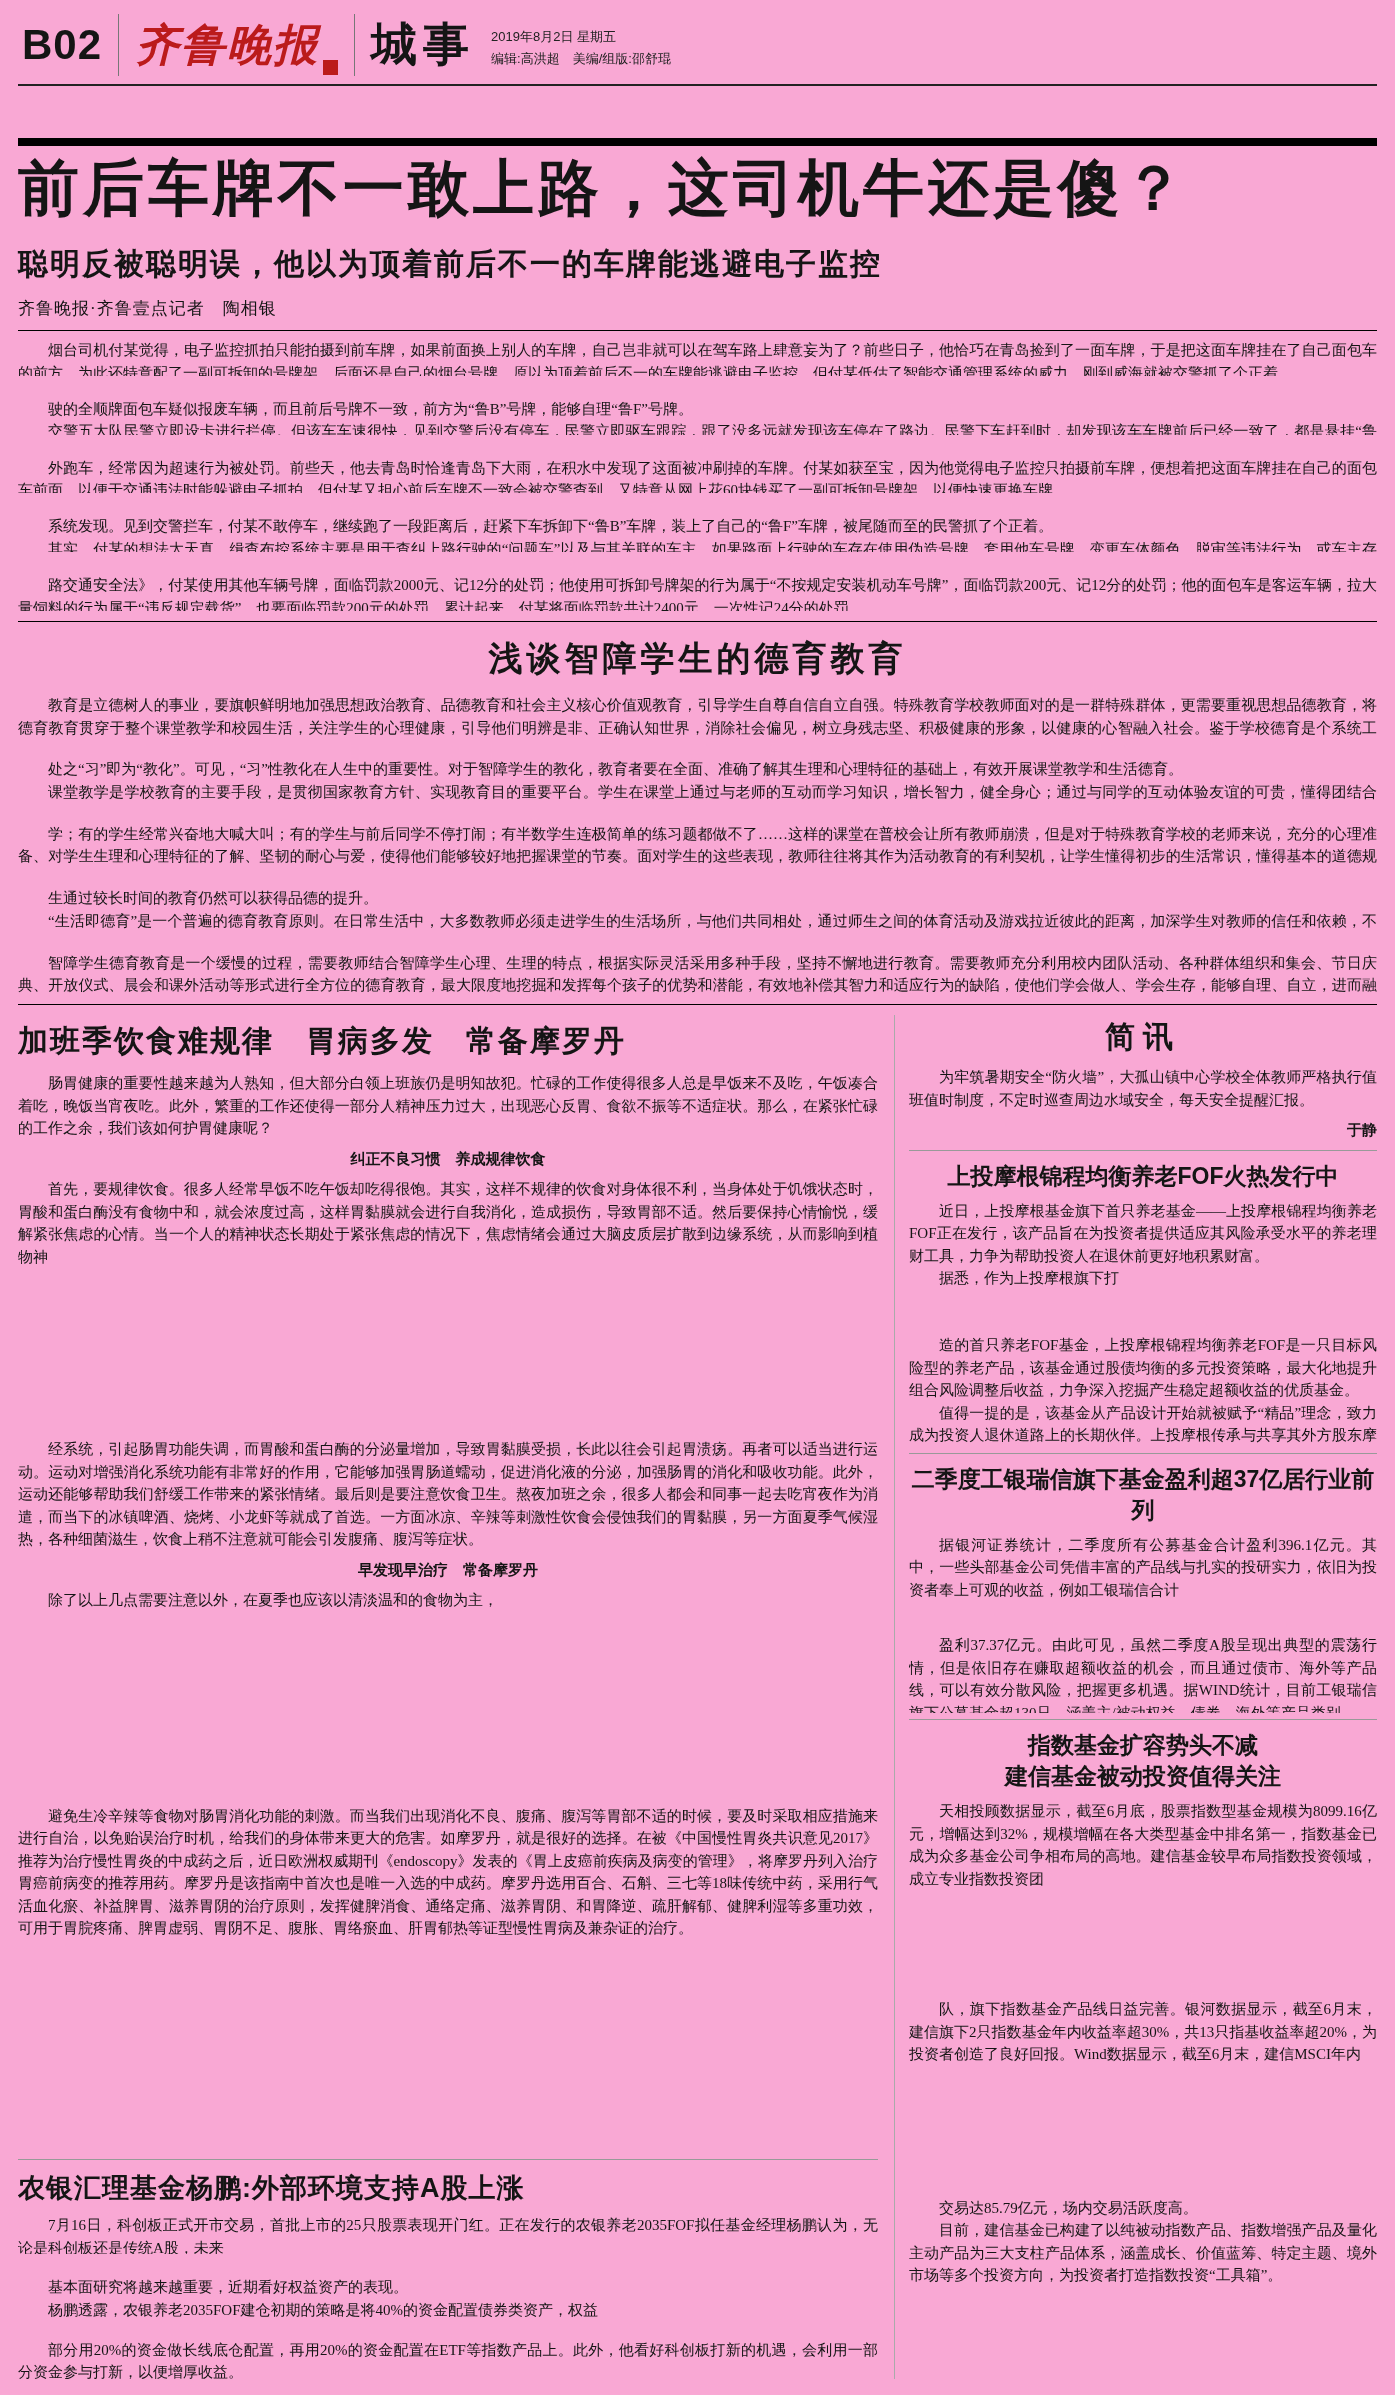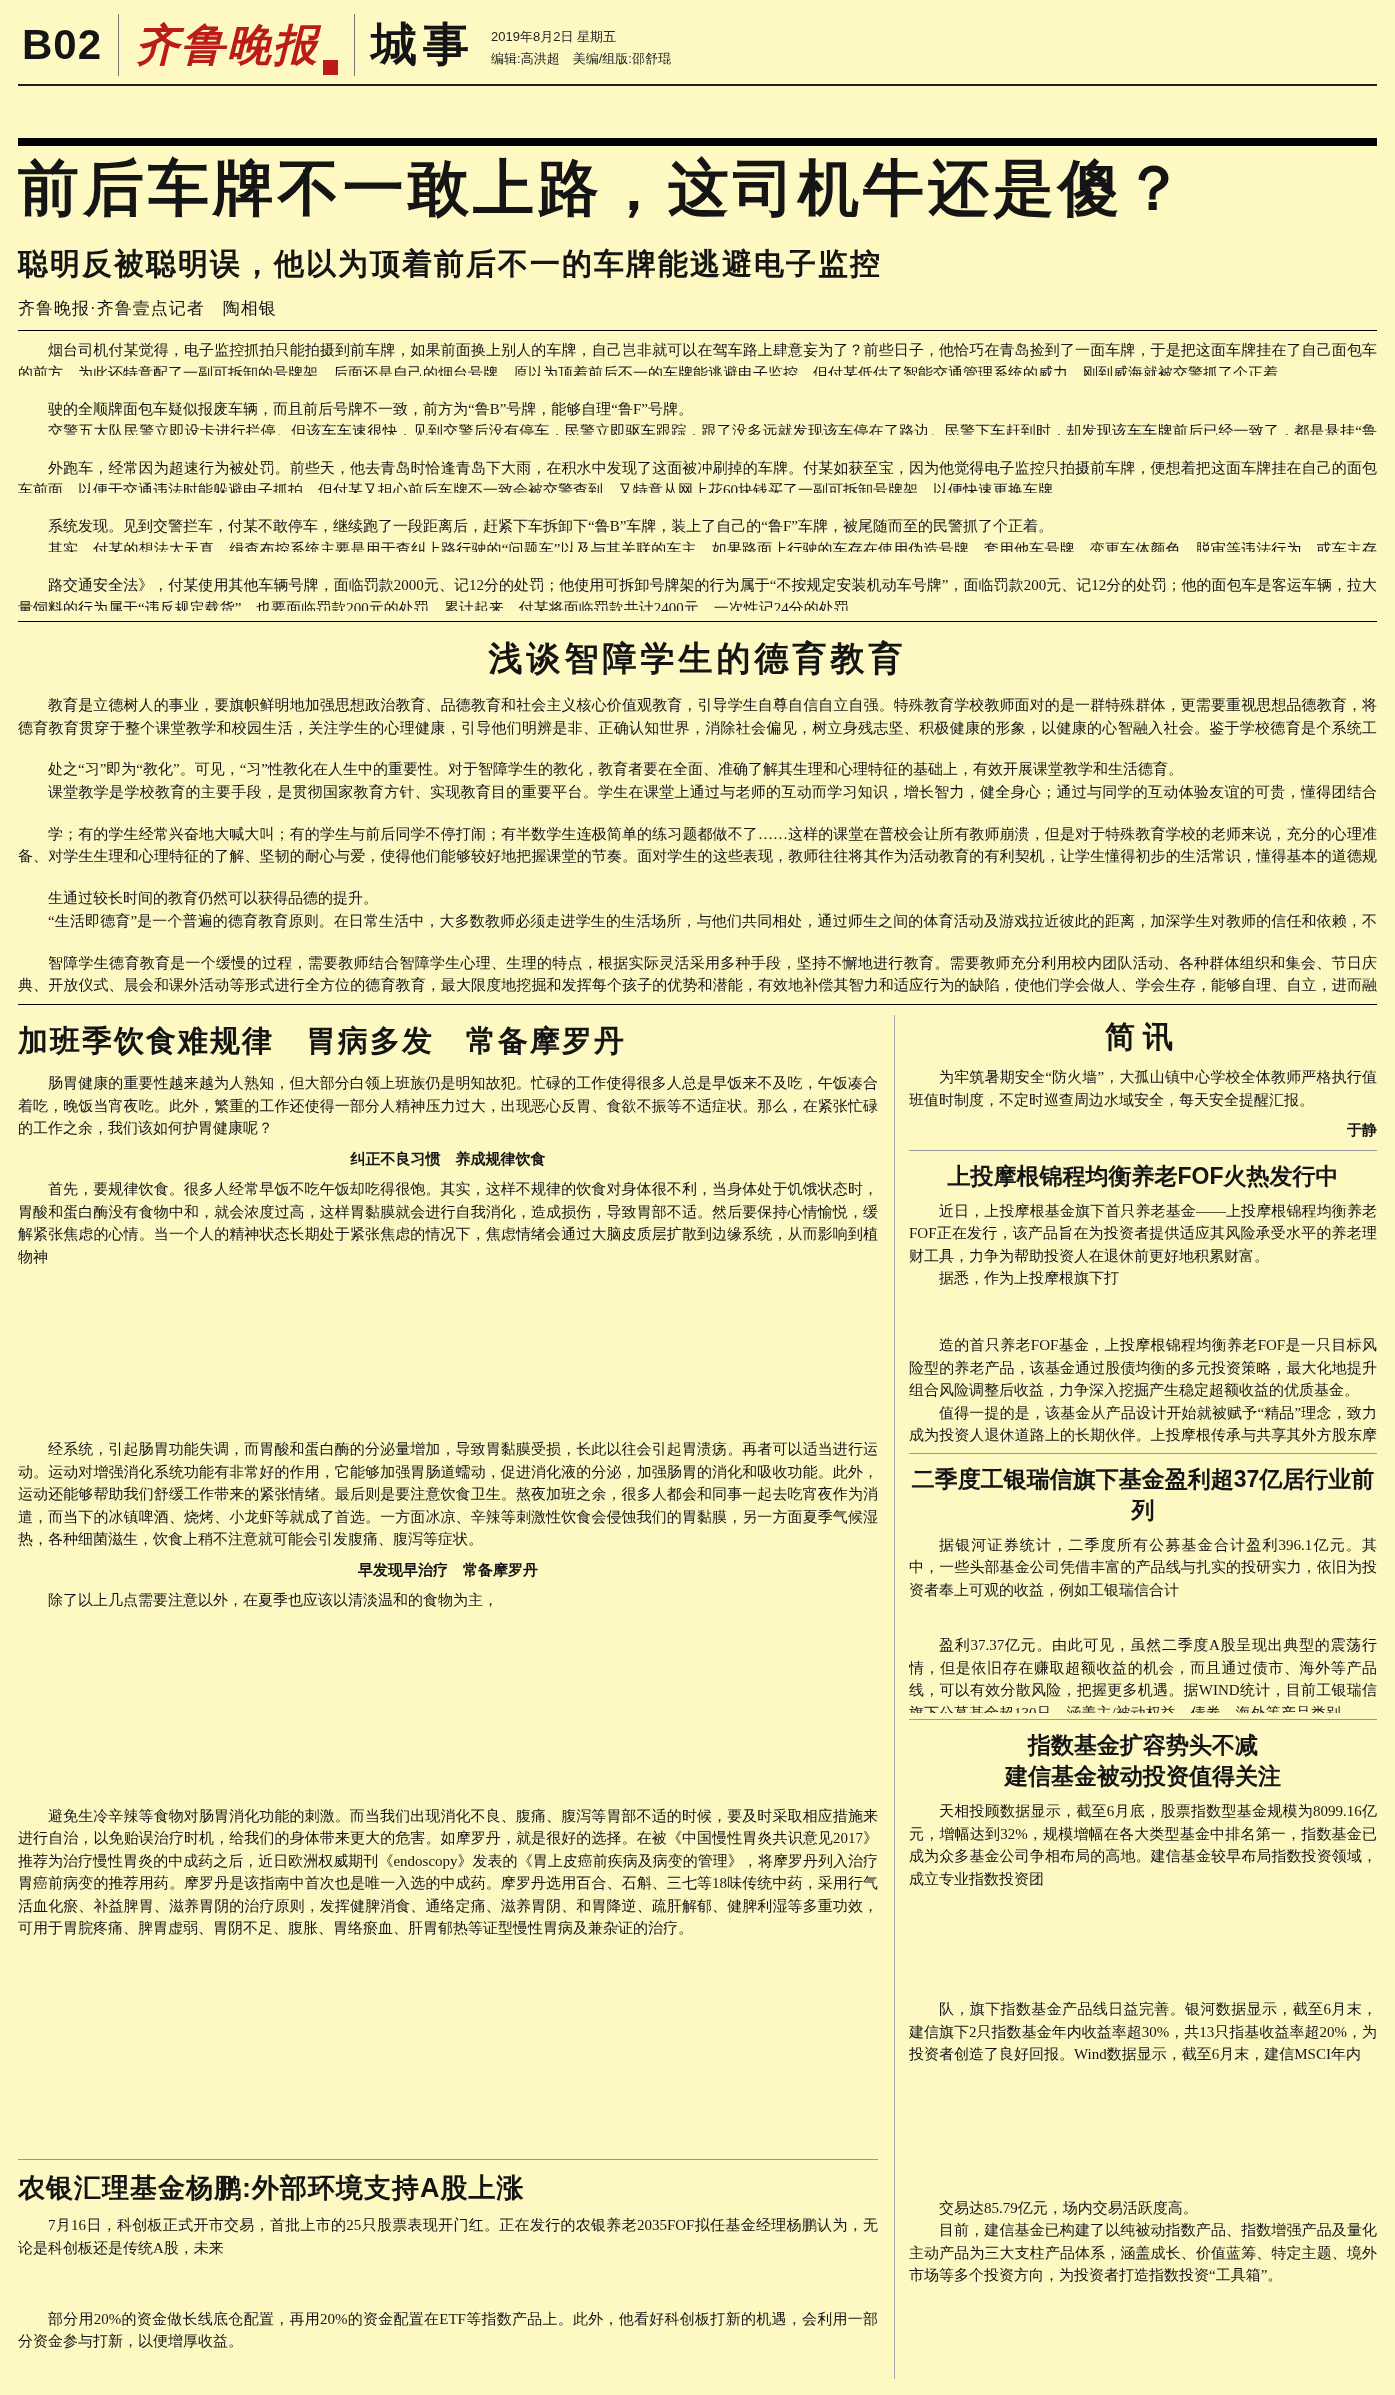--- a/index.html
+++ b/index.html
@@ -1,18 +1,18 @@
 <!DOCTYPE html>
 <html><head>
 <meta charset="utf-8">
 <style>
   * { margin:0; padding:0; box-sizing:border-box; }
   html,body { background:#e8e8e4; }
   body { width:1395px; height:2395px; overflow:hidden; font-family:"Liberation Serif", serif; color:#151515; }
-  .page { width:1395px; height:2395px; background:#fef9c3; display:flex; flex-direction:column; padding:12px 18px 16px; }
+  .page { width:1395px; height:2395px; background:#f9a8d4; display:flex; flex-direction:column; padding:12px 18px 16px; }
 
   
   .hdr { display:flex; align-items:center; gap:16px; padding:2px 4px 8px; border-bottom:2px solid #222; }
   .page-num { font-family:"Liberation Sans", sans-serif; font-weight:bold; font-size:42px; letter-spacing:1px; }
   .vrule { width:1px; align-self:stretch; background:#777; }
   .masthead { color:#bb1b1b; font-size:44px; font-weight:bold; font-style:italic; font-family:"Liberation Serif", serif; letter-spacing:2px; }
   .seal { width:15px; height:15px; background:#bb1b1b; margin-left:4px; display:inline-block; }
   .section-name { font-family:"Liberation Sans", sans-serif; font-weight:bold; font-size:46px; letter-spacing:6px; }
   .dateblock { font-family:"Liberation Sans", sans-serif; font-size:13px; line-height:1.7; color:#222; padding-top:6px; }
 
@@ -148,20 +148,24 @@
             <p class="para">避免生冷辛辣等食物对肠胃消化功能的刺激。而当我们出现消化不良、腹痛、腹泻等胃部不适的时候，要及时采取相应措施来进行自治，以免贻误治疗时机，给我们的身体带来更大的危害。如摩罗丹，就是很好的选择。在被《中国慢性胃炎共识意见2017》推荐为治疗慢性胃炎的中成药之后，近日欧洲权威期刊《endoscopy》发表的《胃上皮癌前疾病及病变的管理》，将摩罗丹列入治疗胃癌前病变的推荐用药。摩罗丹是该指南中首次也是唯一入选的中成药。摩罗丹选用百合、石斛、三七等18味传统中药，采用行气活血化瘀、补益脾胃、滋养胃阴的治疗原则，发挥健脾消食、通络定痛、滋养胃阴、和胃降逆、疏肝解郁、健脾利湿等多重功效，可用于胃脘疼痛、脾胃虚弱、胃阴不足、腹胀、胃络瘀血、肝胃郁热等证型慢性胃病及兼杂证的治疗。</p>
           </div>
       </div>
       <div class="rule light"></div>
       <div class="fund-head">农银汇理基金杨鹏:外部环境支持A股上涨</div>
       <div class="cols fund-body">
         <div class="col">
             <p class="para">7月16日，科创板正式开市交易，首批上市的25只股票表现开门红。正在发行的农银养老2035FOF拟任基金经理杨鹏认为，无论是科创板还是传统A股，未来</p>
           </div>
         <div class="col">
+            <p class="para">基本面研究将越来越重要，近期看好权益资产的表现。</p>
+            <p class="para">杨鹏透露，农银养老2035FOF建仓初期的策略是将40%的资金配置债券类资产，权益</p>
+          </div>
+        <div class="col">
             <p class="para">部分用20%的资金做长线底仓配置，再用20%的资金配置在ETF等指数产品上。此外，他看好科创板打新的机遇，会利用一部分资金参与打新，以便增厚收益。</p>
           </div>
       </div>
     </div>
 
     <div class="bottom-right">
       <div class="briefs-title">简讯</div>
       <div class="briefs-intro">
           <p class="para">为牢筑暑期安全“防火墙”，大孤山镇中心学校全体教师严格执行值班值时制度，不定时巡查周边水域安全，每天安全提醒汇报。</p>
           <p class="para signature">于静</p>

